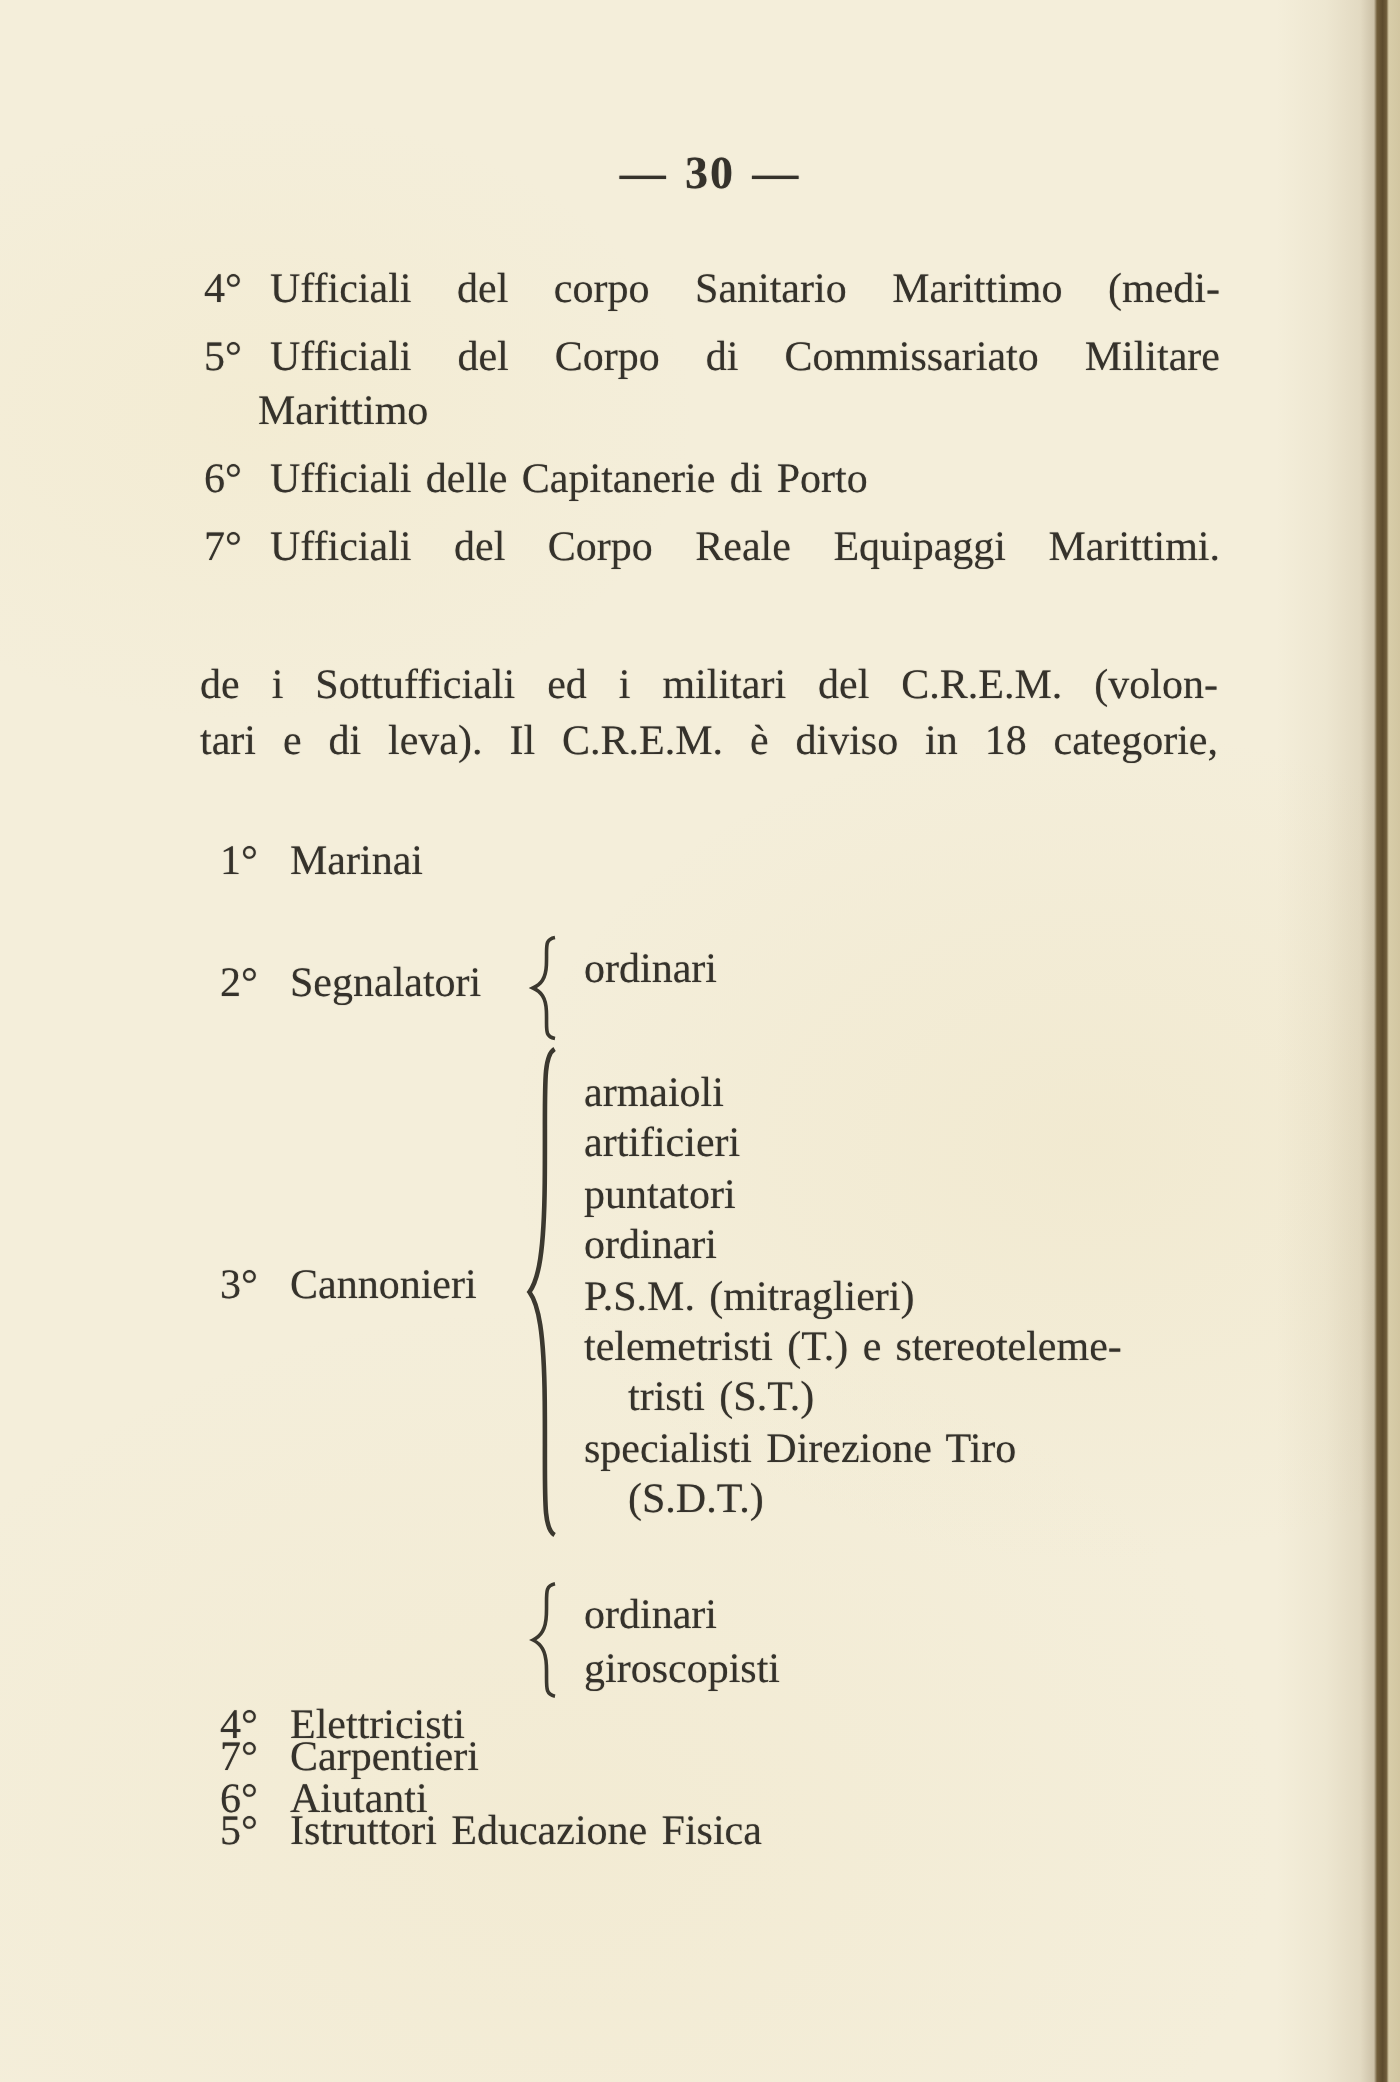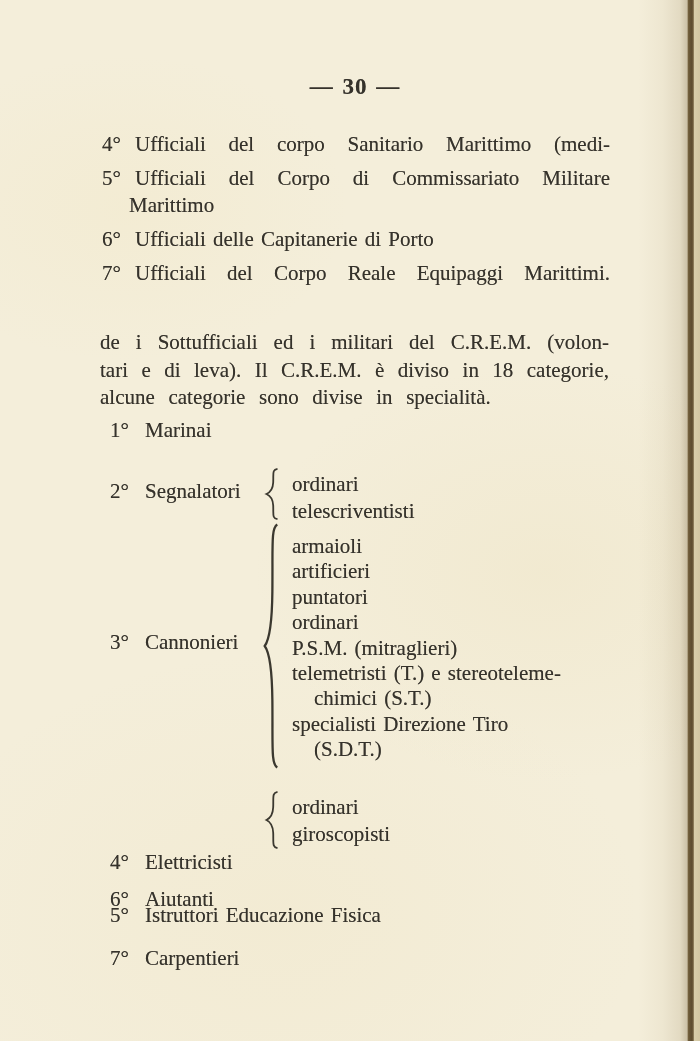--- a/index.html
+++ b/index.html
@@ -79,52 +79,50 @@
     </div>
     <div class="o-item">
       <span class="o-num">7°</span>
       <div class="o-line just">Ufficiali del Corpo Reale Equipaggi Marittimi.</div>
     </div>
   </div>
 
   <div class="para">
     <div class="p-line just">de i Sottufficiali ed i militari del C.R.E.M. (volon-</div>
     <div class="p-line just">tari e di leva). Il C.R.E.M. è diviso in 18 categorie,</div>
-    <div class="p-line wide">alcune categorie sono divise in specialità.</div>
   </div>
 
   <div class="cat" style="top:418px">
     <span class="c-num">1°</span><span>Marinai</span>
   </div>
 
   <div class="cat" style="top:479px">
     <span class="c-num">2°</span><span>Segnalatori</span>
   </div>
   <svg class="brace" style="left:265px;top:468px;width:14px;height:52px" viewBox="0 0 14 100" preserveAspectRatio="none">
     <path d="M12.5,1.5 C7,3.5 8.6,10 8.2,28 C7.9,41 5.5,46.5 1.5,50 C5.5,53.5 7.9,59 8.2,72 C8.6,90 7,96.5 12.5,98.5" vector-effect="non-scaling-stroke"></path>
   </svg>
   <div class="specs" style="top:471px;line-height:26.5px">
     <div class="spec-line">ordinari</div>
-    <div class="spec-line">telescriventisti</div>
   </div>
 
   <div class="cat" style="top:630px">
     <span class="c-num">3°</span><span>Cannonieri</span>
   </div>
   <svg class="brace big" style="left:263px;top:522px;width:16px;height:248px" viewBox="0 0 14 100" preserveAspectRatio="none">
     <path d="M12.5,1 C7,2.5 8.6,9 8.2,28 C7.9,42 5.5,47.5 1.5,50 C5.5,52.5 7.9,58 8.2,72 C8.6,91 7,97.5 12.5,99" vector-effect="non-scaling-stroke"></path>
   </svg>
   <div class="specs" style="top:534px;line-height:25.4px">
     <div class="spec-line">armaioli</div>
     <div class="spec-line">artificieri</div>
     <div class="spec-line">puntatori</div>
     <div class="spec-line">ordinari</div>
     <div class="spec-line">P.S.M. (mitraglieri)</div>
     <div class="spec-line">telemetristi (T.) e stereoteleme-</div>
-    <div class="spec-line indent">chimici (S.T.)</div>
+    <div class="spec-line indent">tristi (S.T.)</div>
     <div class="spec-line">specialisti Direzione Tiro</div>
     <div class="spec-line indent">(S.D.T.)</div>
   </div>
 
   <div class="cat" style="top:850px">
     <span class="c-num">4°</span><span>Elettricisti</span>
   </div>
   <svg class="brace" style="left:265px;top:791px;width:14px;height:58px" viewBox="0 0 14 100" preserveAspectRatio="none">
     <path d="M12.5,1.5 C7,3.5 8.6,10 8.2,28 C7.9,41 5.5,46.5 1.5,50 C5.5,53.5 7.9,59 8.2,72 C8.6,90 7,96.5 12.5,98.5" vector-effect="non-scaling-stroke"></path>
   </svg>
@@ -132,18 +130,18 @@
     <div class="spec-line">ordinari</div>
     <div class="spec-line">giroscopisti</div>
   </div>
 
   <div class="cat" style="top:903px">
     <span class="c-num">5°</span><span>Istruttori Educazione Fisica</span>
   </div>
   <div class="cat" style="top:887px">
     <span class="c-num">6°</span><span>Aiutanti</span>
   </div>
-  <div class="cat" style="top:946px">
+  <div class="cat" style="top:866px">
     <span class="c-num">7°</span><span>Carpentieri</span>
   </div>
 
   <div class="edge-shade"></div>
 </div>
 
 </body></html>

